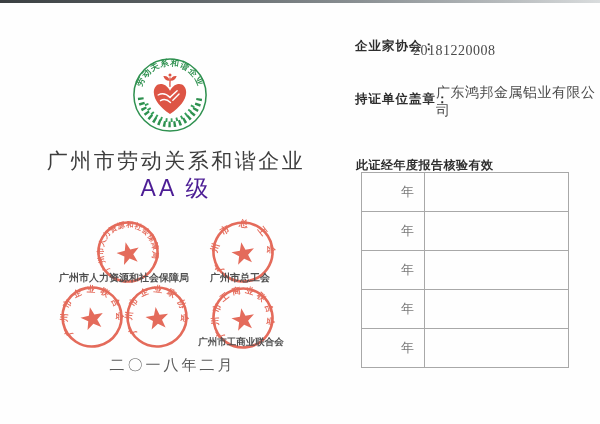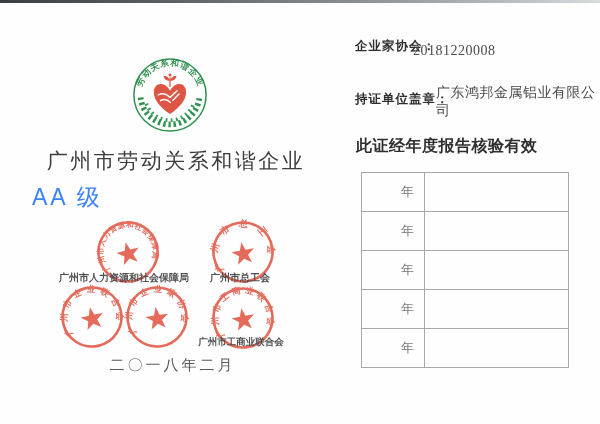--- a/index.html
+++ b/index.html
@@ -16,22 +16,22 @@
   .wreath{fill:none;stroke:#2f9150;stroke-width:6;stroke-dasharray:2.5 3;}
   .wreath2{fill:none;stroke:#37a05c;stroke-width:4;stroke-dasharray:2 3.5;}
   .logo-arc{fill:#2f9150;font-weight:bold;font-family:"Liberation Sans",sans-serif;}
   .heart{fill:#dd5545;}
   .sprout{fill:#dd5545;stroke:none;}
   .stem{fill:none;stroke:#dd5545;stroke-width:1.4;stroke-linecap:round;}
   .handline{fill:none;stroke:#ffffff;stroke-width:1.5;stroke-linecap:round;}
 
   .title{position:absolute;left:32px;top:147px;width:288px;text-align:center;
     font-size:21px;letter-spacing:2.5px;color:#3d3d3d;font-weight:400;}
-  .grade{position:absolute;left:32px;top:182px;width:288px;
-    font-size:23px;letter-spacing:3px;color:#3b82f6;font-weight:500;}
+  .grade{position:absolute;left:32px;top:173px;width:288px;text-align:center;
+    font-size:23px;letter-spacing:3px;color:#4c1d95;font-weight:500;}
 
   .seal{position:absolute;width:66px;height:66px;opacity:.85;}
   .seal-ring{fill:none;stroke:#e0523f;stroke-width:2.6;}
   .seal-star{fill:#e0523f;}
   .seal-text{fill:#e0523f;font-weight:bold;font-family:"Liberation Sans",sans-serif;}
   .seal-1{left:95px;top:219px;transform:rotate(-14deg);}
   .seal-2{left:210px;top:219px;transform:rotate(-10deg);}
   .seal-3{left:59px;top:284px;transform:rotate(-12deg);}
   .seal-4{left:124px;top:284px;transform:rotate(-8deg);}
   .seal-5{left:210px;top:285px;transform:rotate(-10deg);}
@@ -41,21 +41,21 @@
   .lbl-2{left:205px;top:271px;width:70px;font-size:10px;}
   .lbl-3{left:48px;top:336px;width:150px;font-size:9.5px;}
   .lbl-4{left:196px;top:336px;width:90px;font-size:9.5px;}
   .issue-date{position:absolute;left:100px;top:356px;width:145px;text-align:center;
     font-size:15px;letter-spacing:3px;color:#5a5a5a;}
 
   
   .field-label{position:absolute;font-size:12.5px;font-weight:bold;color:#2e2e2e;letter-spacing:1px;}
   .cert-no-label{left:355px;top:38px;}
   .holder-label{left:355px;top:91px;}
-  .verify-note{left:356px;top:136px;font-size:16px;letter-spacing:.5px;}
+  .verify-note{left:356px;top:157px;font-size:12px;letter-spacing:.5px;}
   .field-value{position:absolute;font-family:"Liberation Serif","DejaVu Serif",serif;
     color:#4a4a4a;letter-spacing:.5px;}
   .cert-no-value{left:413px;top:43px;font-size:14px;}
   .holder-value{left:436px;top:84px;font-size:14px;}
 
   .annual-table{position:absolute;left:361px;top:172px;border-collapse:collapse;}
   .annual-table td{border:1px solid #a8a8a8;height:38px;padding:0;}
   .year-cell{width:52px;text-align:right;padding-right:10px !important;
     font-family:"Liberation Serif","DejaVu Serif",serif;font-size:13px;color:#7a7a7a;}
   .blank-cell{width:143px;}

